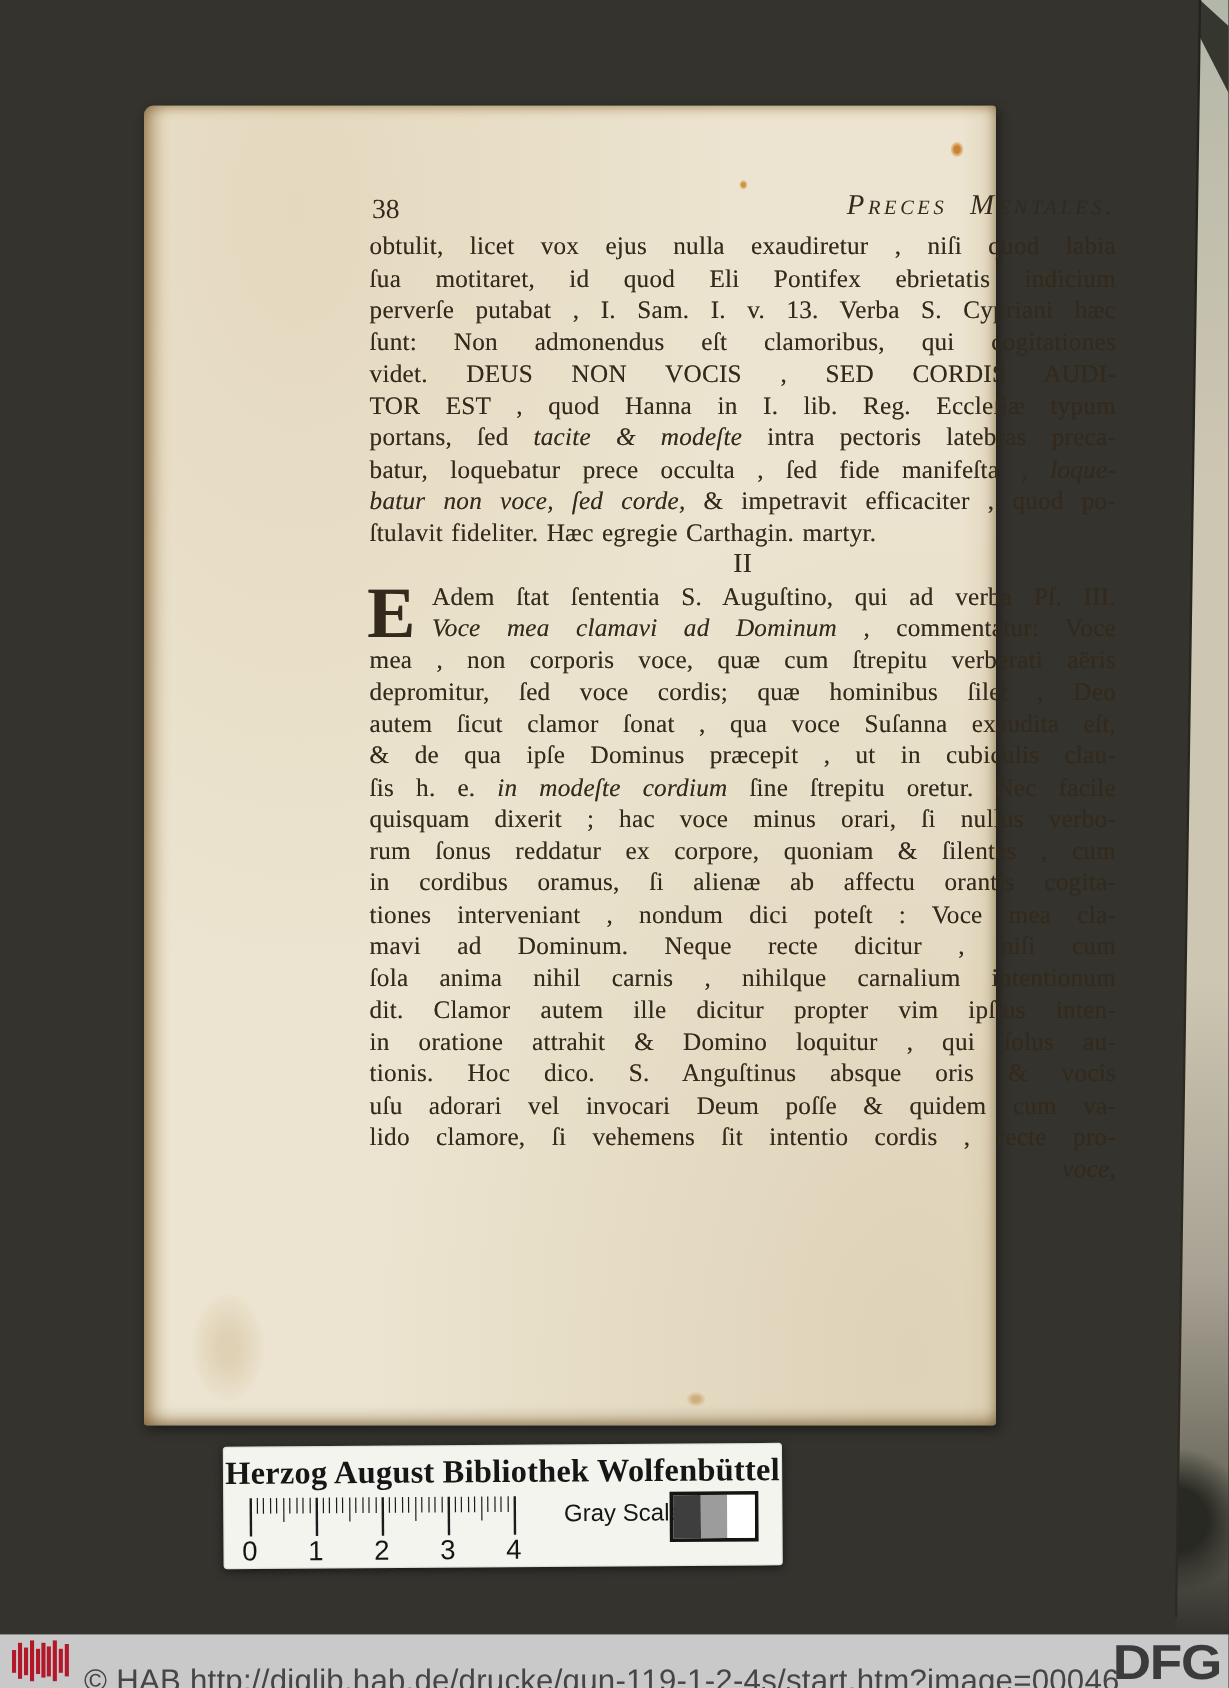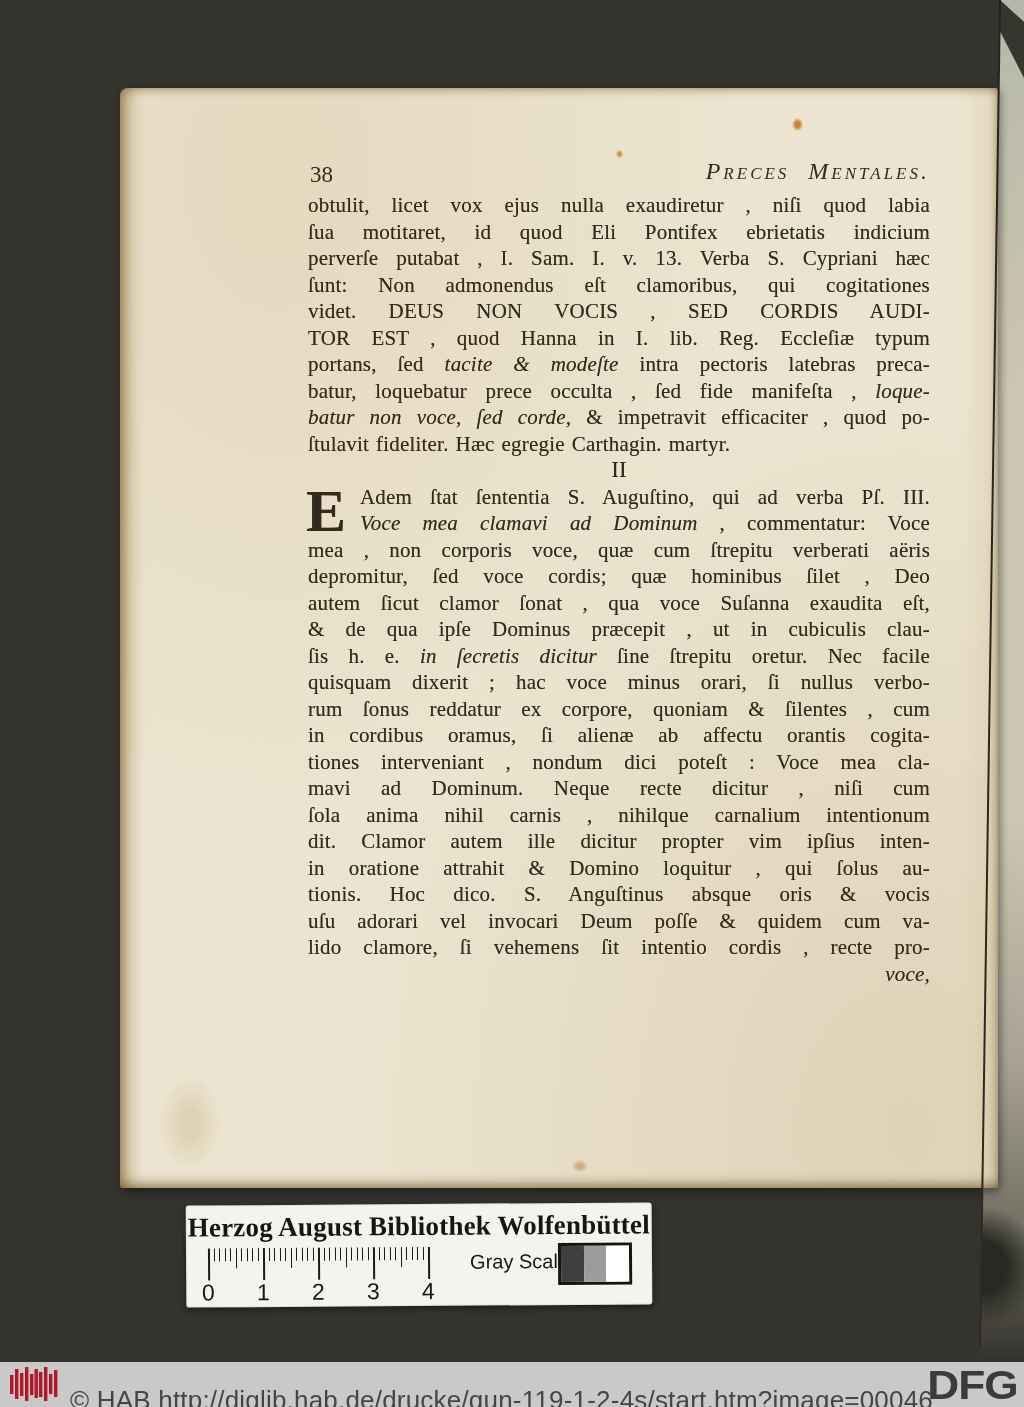--- a/index.html
+++ b/index.html
@@ -21,21 +21,21 @@
     background:rgba(42,42,36,.92);
     clip-path:polygon(0 0, 100% 28%, 100% 100%, 0 40%);
   }
   .edge-line{
     position:absolute; left:999px; top:0; width:2px; height:1348px; z-index:3;
     background:linear-gradient(#23231e,#2f2b22);
     transform:rotate(0.85deg); transform-origin:top center;
   }
   
   .page{
-    position:absolute; left:120px; top:88px; width:878px; height:1100px; z-index:2;
+    position:absolute; left:120px; top:88px; width:710px; height:1100px; z-index:2;
     background:
       radial-gradient(ellipse at 18% 8%, rgba(214,196,158,.35), rgba(214,196,158,0) 45%),
       radial-gradient(ellipse at 90% 95%, rgba(196,178,138,.35), rgba(196,178,138,0) 50%),
       linear-gradient(90deg,#ddd0b2 0,#ece4d0 3%,#ece4d0 96%,#e2d6bc 100%),
       var(--paper,#eae2cd);
     border-radius:8px 3px 3px 3px;
     box-shadow:
       inset 12px 0 14px -7px rgba(120,85,40,.6),
       inset 0 7px 9px -5px rgba(150,115,60,.55),
       inset -7px 0 10px -6px rgba(100,82,48,.45),
@@ -153,21 +153,21 @@
           <div class="line"><span>batur, loquebatur prece occulta , ſed fide manifeſta , </span><span class="it">loque-</span></div>
           <div class="line"><span class="it">batur non voce, ſed corde,</span><span> &amp; impetravit efficaciter , quod po-</span></div>
           <div class="line left"><span>ſtulavit fideliter. Hæc egregie Carthagin. martyr.</span></div>
           <div class="line center"><span>II</span></div>
           <div class="line indent"><span class="dropcap">E</span><span>Adem ſtat ſententia S. Auguſtino, qui ad verba Pſ. III.</span></div>
           <div class="line indent"><span class="it">Voce mea clamavi ad Dominum</span><span> , commentatur: Voce</span></div>
           <div class="line"><span>mea , non corporis voce, quæ cum ſtrepitu verberati aëris</span></div>
           <div class="line"><span>depromitur, ſed voce cordis; quæ hominibus ſilet , Deo</span></div>
           <div class="line"><span>autem ſicut clamor ſonat , qua voce Suſanna exaudita eſt,</span></div>
           <div class="line"><span>&amp; de qua ipſe Dominus præcepit , ut in cubiculis clau-</span></div>
-          <div class="line"><span>ſis h. e. </span><span class="it">in ſecretis dicitur</span><span> ſine ſtrepitu oretur.  Nec facile</span></div>
+          <div class="line"><span>ſis h. e. </span><span class="it">in modeſte cordium</span><span> ſine ſtrepitu oretur.  Nec facile</span></div>
           <div class="line"><span>quisquam dixerit ;  hac voce minus orari, ſi nullus verbo-</span></div>
           <div class="line"><span>rum ſonus reddatur ex corpore, quoniam &amp; ſilentes , cum</span></div>
           <div class="line"><span>in cordibus oramus, ſi alienæ ab affectu orantis cogita-</span></div>
           <div class="line"><span>tiones interveniant , nondum dici poteſt :  Voce mea cla-</span></div>
           <div class="line"><span>mavi ad Dominum.   Neque recte dicitur , niſi cum</span></div>
           <div class="line"><span>ſola anima nihil carnis , nihilque carnalium intentionum</span></div>
           <div class="line"><span>dit.   Clamor autem ille dicitur propter vim ipſius inten-</span></div>
           <div class="line"><span>in oratione attrahit &amp; Domino loquitur , qui ſolus au-</span></div>
           <div class="line"><span>tionis.   Hoc dico. S. Anguſtinus absque oris &amp; vocis</span></div>
           <div class="line"><span>uſu adorari vel invocari Deum poſſe &amp; quidem cum va-</span></div>

